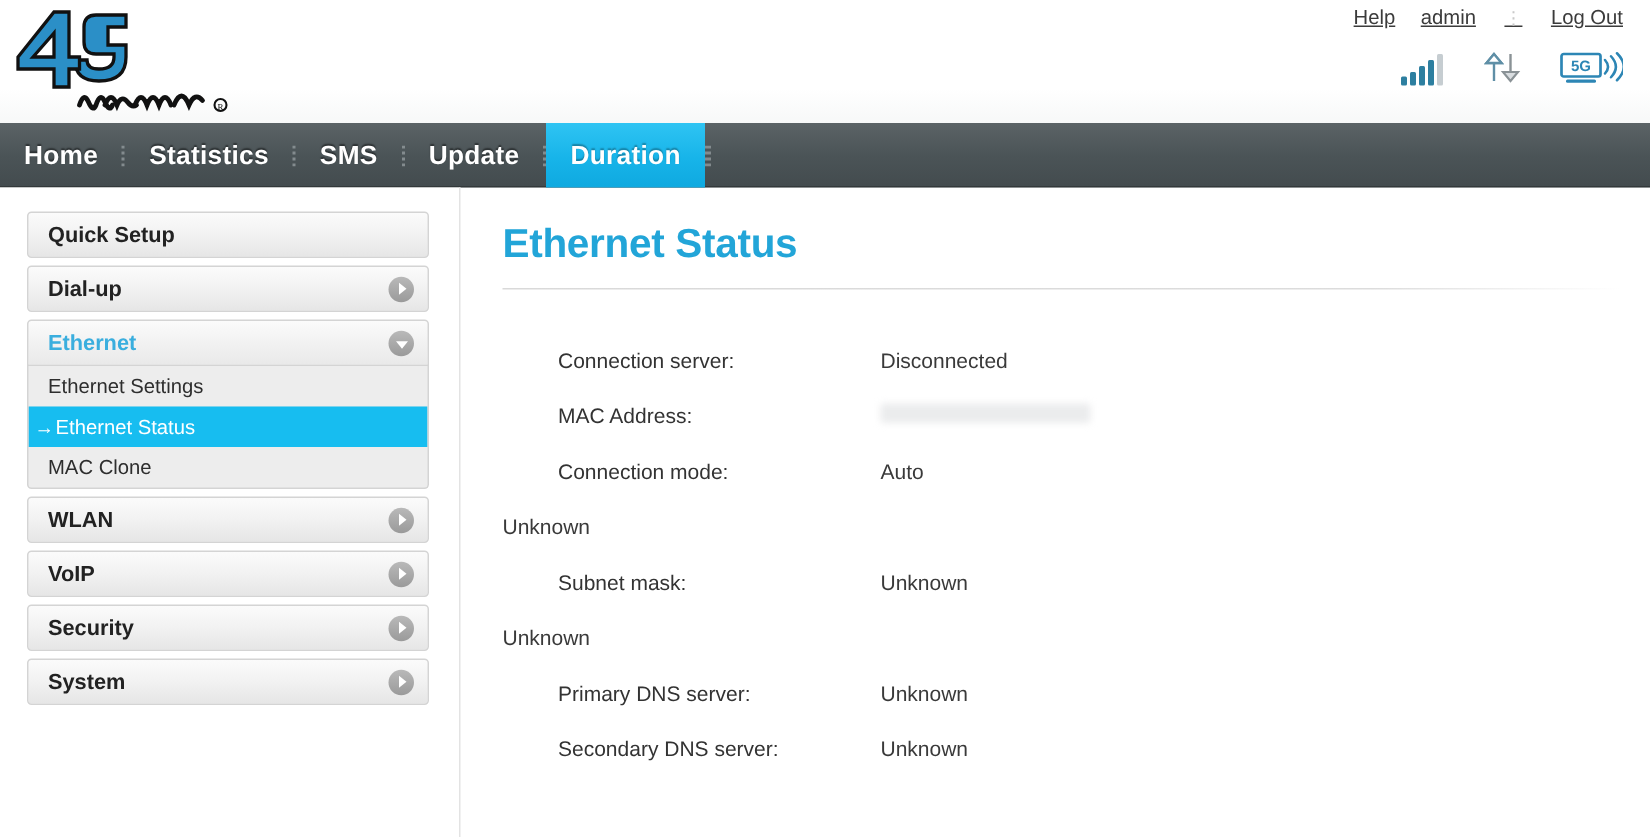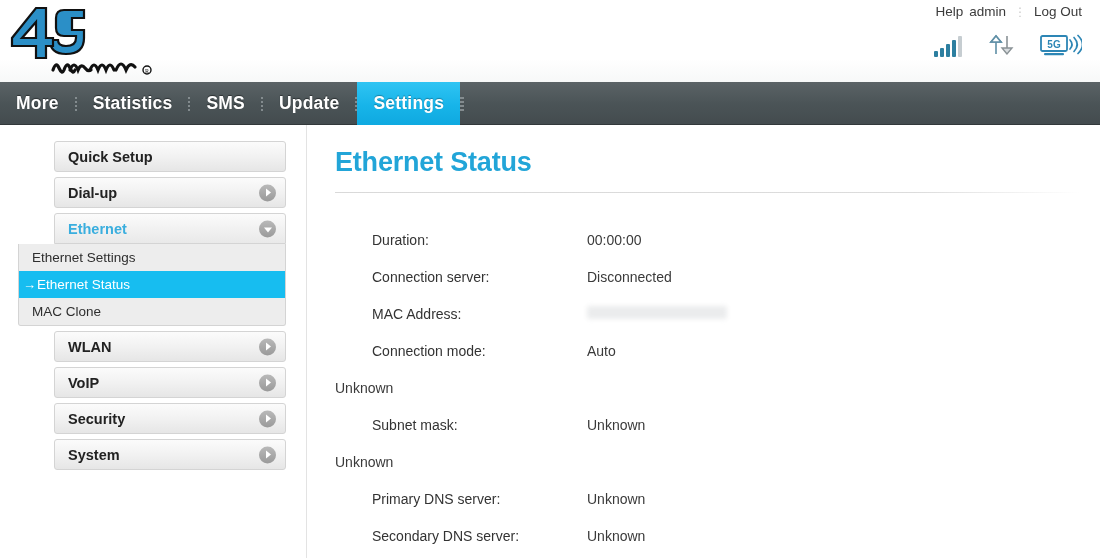--- a/index.html
+++ b/index.html
@@ -47,22 +47,23 @@
   }
 
   #header-links {
     position: absolute;
     right: 18px;
     top: 4px;
     font-size: 13.5px;
     color: #3b3b3b;
     display: flex;
     align-items: flex-end;
-    gap: 6px;
+    gap: 17px;
     z-index: 20;
+    text-decoration: underline;
   }
   #header-links .hl {
     cursor: pointer;
     color: #3b3b3b;
   }
   #header-links .hl-sep {
     color: #c9c9c9;
     font-size: 12px;
     padding: 0 2px;
   }
@@ -156,21 +157,20 @@
     display: flex;
     align-items: center;
     padding: 0 34px 0 13px;
     background: linear-gradient(to bottom, #fbfbfb 0%, #f2f2f2 48%, #e6e6e6 100%);
     border: 1px solid #d4d4d4;
     border-radius: 3px;
     font-size: 14.5px;
     font-weight: bold;
     color: #222222;
     cursor: pointer;
-    margin-left: 36px;
   }
   .side-head.open {
     color: #3aaede;
     background: linear-gradient(to bottom, #fbfbfb 0%, #f2f2f2 48%, #e9e9e9 100%);
     border-radius: 3px 3px 0 0;
   }
 
   .chev {
     position: absolute;
     right: 9px;
@@ -337,29 +337,29 @@
         <path d="M30 7 q4 4.5 0 9"></path>
         <path d="M34 4.5 q6.5 7 0 14"></path>
         <path d="M38 2.5 q9 9 0 18"></path>
       </g>
     </svg>
 
   </div>
 </div>
 
 <div id="navbar">
-  <div class="nav-item">More</div>
+  <div class="nav-item">Home</div>
   <div class="nav-sep"></div>
   <div class="nav-item">Statistics</div>
   <div class="nav-sep"></div>
   <div class="nav-item">SMS</div>
   <div class="nav-sep"></div>
   <div class="nav-item">Update</div>
   <div class="nav-sep"></div>
-  <div class="nav-item active">Settings</div>
+  <div class="nav-item active">Duration</div>
   <div class="nav-sep"></div>
   <div class="nav-sep"></div>
 </div>
 
 <div id="content">
 
   <div id="sidebar">
 
     <div class="side-panel">
       <div class="side-head">
@@ -434,24 +434,20 @@
     </div>
 
   </div>
 
   <div id="main">
     <h1 id="page-title">Ethernet Status</h1>
     <div id="title-rule"></div>
 
     <div class="info-table">
 
-      <div class="info-row">
-        <div class="info-label">Duration:</div>
-        <div class="info-value">00:00:00</div>
-      </div>
 
       <div class="info-row">
         <div class="info-label">Connection server:</div>
         <div class="info-value">Disconnected</div>
       </div>
 
       <div class="info-row">
         <div class="info-label">MAC Address:</div>
         <div class="info-value">
           <span class="redacted"></span>

